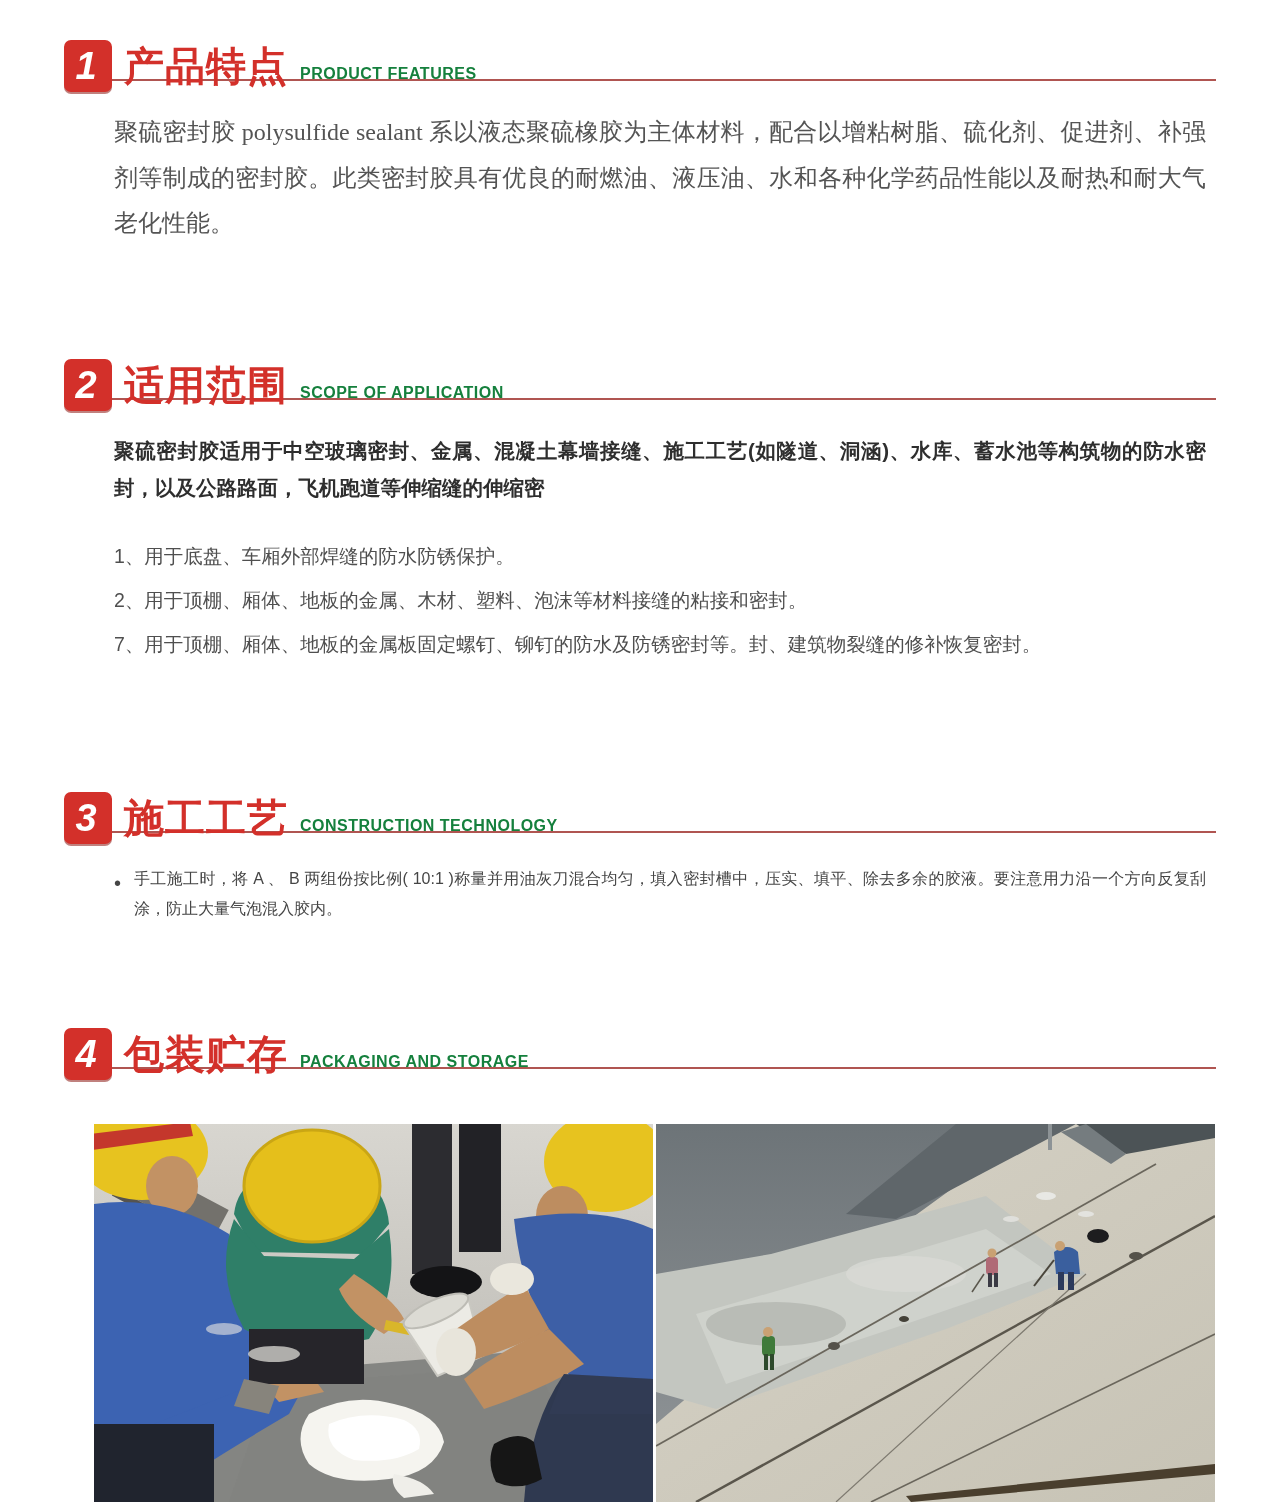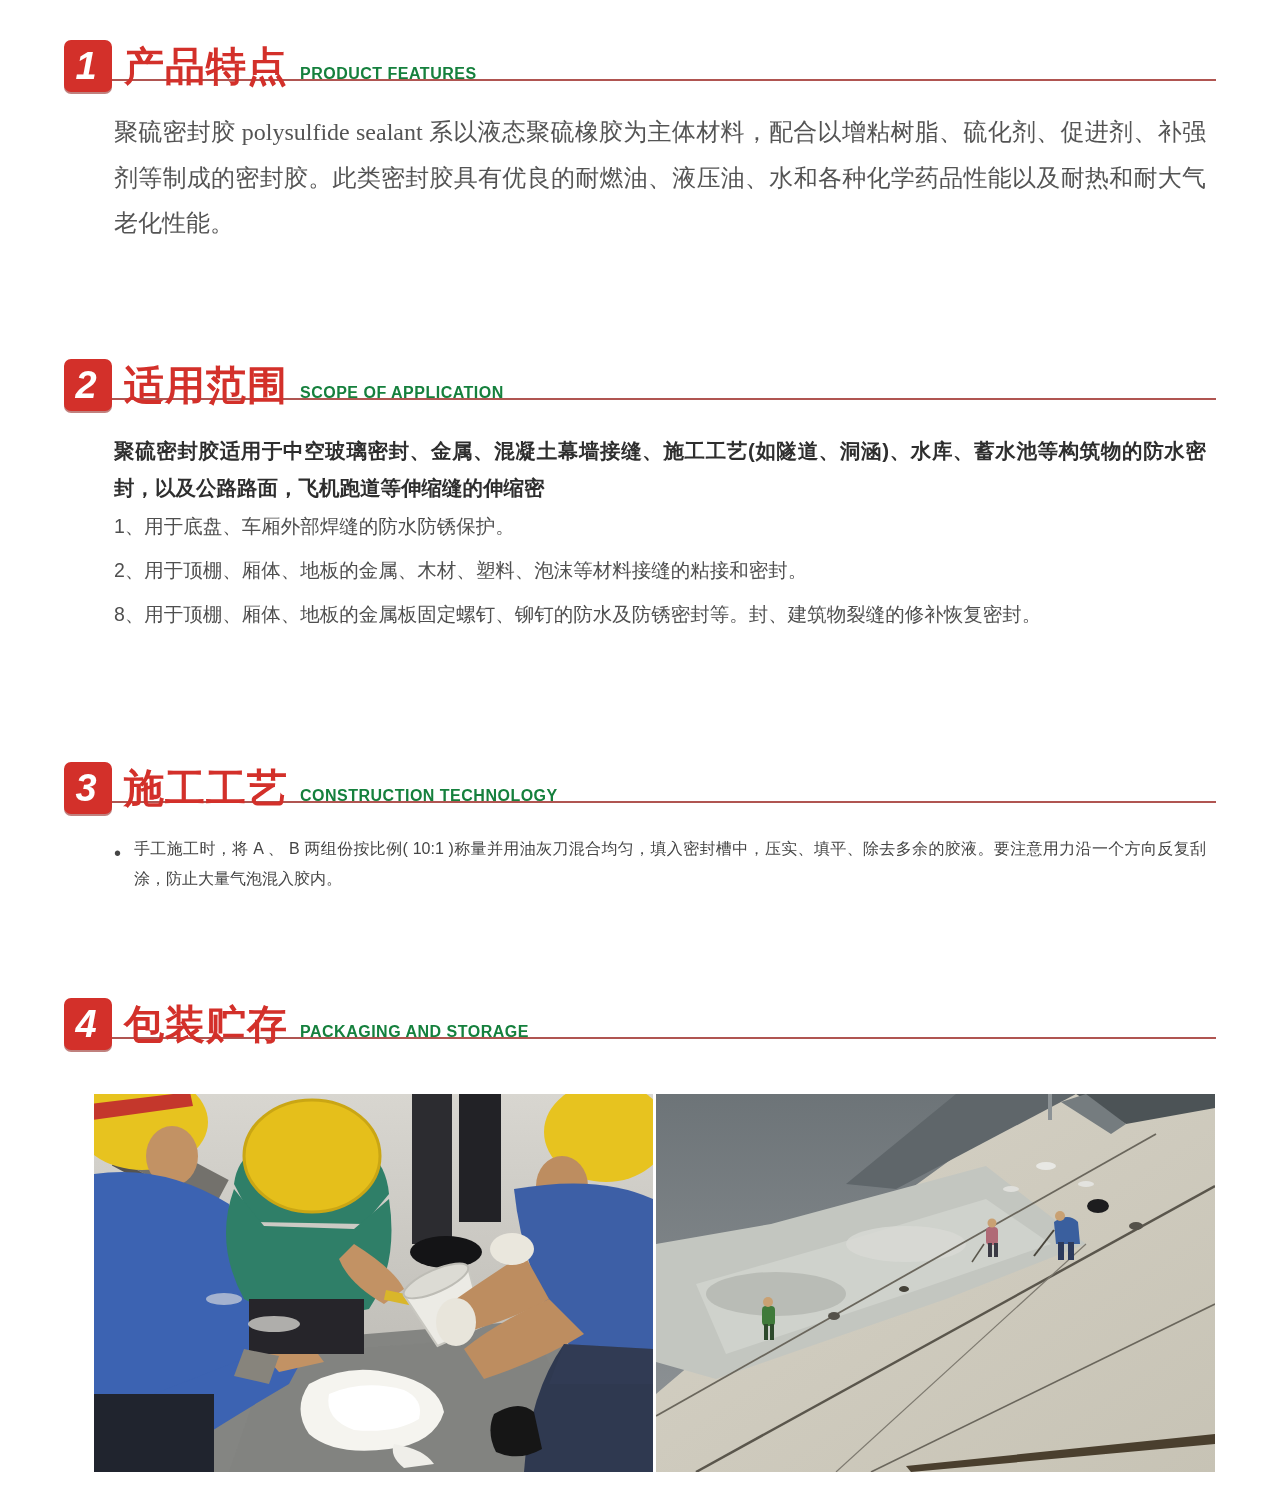--- a/index.html
+++ b/index.html
@@ -48,21 +48,21 @@
   .sec-body{ margin-left:50px; margin-right:10px; }
   .body-par{
     margin-top:18px; font-size:24px; line-height:1.9; color:#545454;
     text-align:justify;
     font-family:Liberation Serif, serif;
   }
   .lead-par{
     margin-top:22px; font-size:20.5px; line-height:1.8; color:#2e2e2e;
     font-weight:700; text-align:justify;
   }
-  ul.plain-list{ list-style:none; margin-top:4px; }
+  ul.plain-list{ list-style:none; margin-top:34px; }
   ul.plain-list li{
     font-size:19.5px; line-height:1.6; color:#4f4f4f; margin-bottom:13px;
   }
   ul.plain-list li:last-child{ margin-bottom:0; }
   ul.dot-list{ list-style:none; margin-top:20px; }
   ul.dot-list li{
     position:relative; padding-left:20px;
     font-size:16px; line-height:1.85; color:#454545; margin-bottom:6px;
     text-align:justify;
   }
@@ -114,21 +114,21 @@
         <span>2</span>
       </div>
       <h2 class="sec-title">适用范围</h2>
       <span class="sec-sub">SCOPE OF APPLICATION</span>
     </header>
     <div class="sec-body">
       <p class="lead-par">聚硫密封胶适用于中空玻璃密封、金属、混凝土幕墙接缝、施工工艺(如隧道、洞涵)、水库、蓄水池等构筑物的防水密封，以及公路路面，飞机跑道等伸缩缝的伸缩密</p>
       <ul class="plain-list">
         <li>1、用于底盘、车厢外部焊缝的防水防锈保护。</li>
         <li>2、用于顶棚、厢体、地板的金属、木材、塑料、泡沫等材料接缝的粘接和密封。</li>
-        <li>8、用于顶棚、厢体、地板的金属板固定螺钉、铆钉的防水及防锈密封等。封、建筑物裂缝的修补恢复密封。</li>
+        <li>7、用于顶棚、厢体、地板的金属板固定螺钉、铆钉的防水及防锈密封等。封、建筑物裂缝的修补恢复密封。</li>
       </ul>
     </div>
   </section>
 
   <section class="sec3">
     <header class="sec-head">
       <div class="divider"></div>
       <div class="badge">
         <span>3</span>
       </div>

